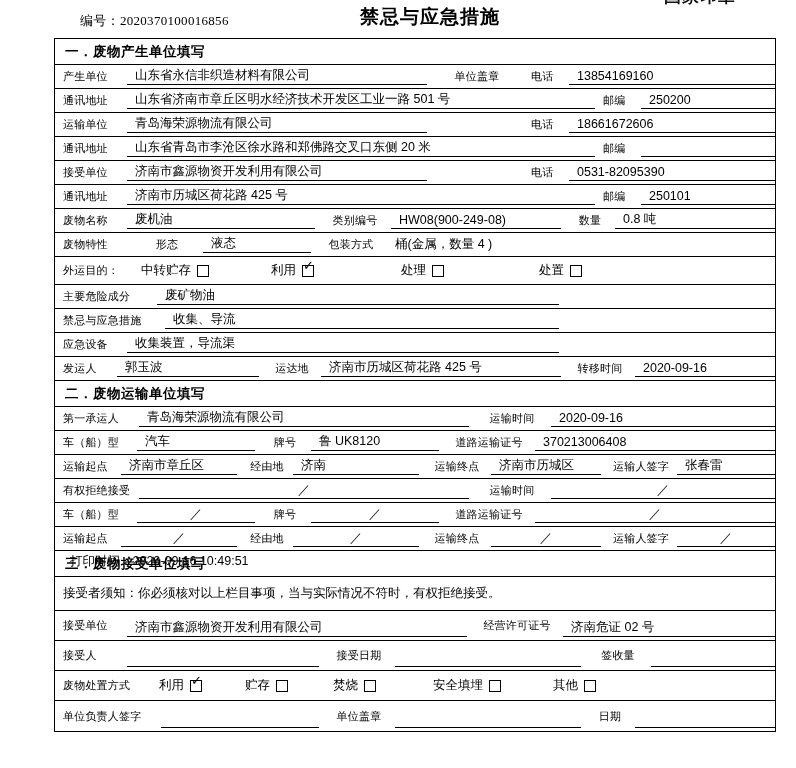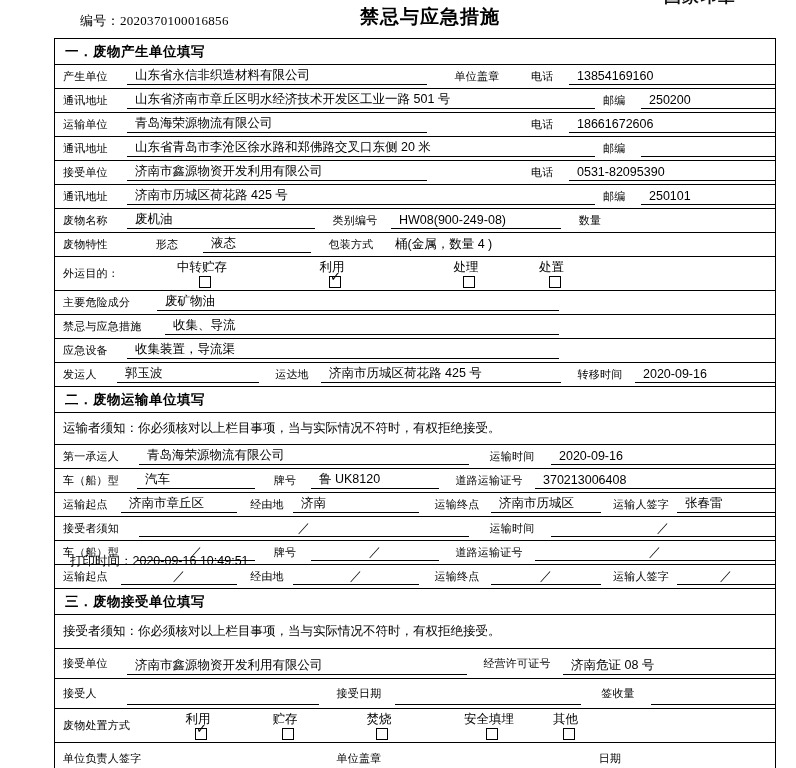--- a/index.html
+++ b/index.html
@@ -134,21 +134,20 @@
     top: -7px;
     font-size: 13px;
     line-height: 13px;
     font-family: "DejaVu Sans", sans-serif;
   }
   .optwrap {
     font-family: "Liberation Sans", sans-serif;
     font-size: 12.5px;
     display: flex;
     align-items: center;
-    flex-direction: column;
   }
   .footer {
     position: absolute;
     left: 38px;
     bottom: 6px;
     font-family: "Liberation Sans", sans-serif;
     font-size: 12.5px;
   }
   .slash {
     flex: 1;
@@ -224,20 +223,21 @@
       <div class="cell lbl fixed" style="width:46px">邮编</div>
       <div class="cell val">250101</div>
     </div>
 
     <div class="row">
       <div class="cell lbl fixed" style="width:72px">废物名称</div>
       <div class="cell val" style="flex:0 0 188px">废机油</div>
       <div class="cell lbl fixed" style="width:76px;justify-content:center">类别编号</div>
       <div class="cell val" style="flex:0 0 170px">HW08(900-249-08)</div>
       <div class="cell lbl fixed" style="width:54px;justify-content:center">数量</div>
+      <div class="cell val">0.8 吨</div>
     </div>
 
     <div class="row">
       <div class="cell lbl fixed" style="width:72px">废物特性</div>
       <div class="cell lbl fixed" style="width:76px;justify-content:center">形态</div>
       <div class="cell val" style="flex:0 0 108px">液态</div>
       <div class="cell lbl fixed" style="width:76px;justify-content:center">包装方式</div>
       <div class="cell val nb">桶(金属，数量 4 )</div>
     </div>
 
@@ -283,23 +283,20 @@
       <div class="cell lbl fixed" style="width:62px">发运人</div>
       <div class="cell val" style="flex:0 0 142px">郭玉波</div>
       <div class="cell lbl fixed" style="width:62px;justify-content:center">运达地</div>
       <div class="cell val" style="flex:0 0 240px">济南市历城区荷花路 425 号</div>
       <div class="cell lbl fixed" style="width:74px;justify-content:center">转移时间</div>
       <div class="cell val">2020-09-16</div>
     </div>
 
     <div class="row section-row">二．废物运输单位填写</div>
 
-    <div class="row" style="min-height:32px;align-items:center">
-      <div class="cell note">运输者须知：你必须核对以上栏目事项，当与实际情况不符时，有权拒绝接受。</div>
-    </div>
 
     <div class="row">
       <div class="cell lbl fixed" style="width:84px">第一承运人</div>
       <div class="cell val" style="flex:0 0 330px">青岛海荣源物流有限公司</div>
       <div class="cell lbl fixed" style="width:82px;justify-content:center">运输时间</div>
       <div class="cell val">2020-09-16</div>
     </div>
 
     <div class="row">
       <div class="cell lbl fixed" style="width:82px">车（船）型</div>
@@ -315,21 +312,21 @@
       <div class="cell val" style="flex:0 0 116px">济南市章丘区</div>
       <div class="cell lbl fixed" style="width:56px;justify-content:center">经由地</div>
       <div class="cell val" style="flex:0 0 126px">济南</div>
       <div class="cell lbl fixed" style="width:72px;justify-content:center">运输终点</div>
       <div class="cell val" style="flex:0 0 110px">济南市历城区</div>
       <div class="cell lbl fixed" style="width:76px;justify-content:center">运输人签字</div>
       <div class="cell val">张春雷</div>
     </div>
 
     <div class="row">
-      <div class="cell lbl fixed" style="width:84px">接受者须知</div>
+      <div class="cell lbl fixed" style="width:84px">有权拒绝接受</div>
       <div class="cell slash" style="flex:0 0 330px">／</div>
       <div class="cell lbl fixed" style="width:82px;justify-content:center">运输时间</div>
       <div class="cell slash">／</div>
     </div>
 
     <div class="row">
       <div class="cell lbl fixed" style="width:82px">车（船）型</div>
       <div class="cell slash" style="flex:0 0 118px">／</div>
       <div class="cell lbl fixed" style="width:56px;justify-content:center">牌号</div>
       <div class="cell slash" style="flex:0 0 128px">／</div>
@@ -351,21 +348,21 @@
     <div class="row section-row">三．废物接受单位填写</div>
 
     <div class="row" style="min-height:34px;align-items:center">
       <div class="cell note">接受者须知：你必须核对以上栏目事项，当与实际情况不符时，有权拒绝接受。</div>
     </div>
 
     <div class="row" style="min-height:30px">
       <div class="cell lbl fixed" style="width:72px">接受单位</div>
       <div class="cell val" style="flex:0 0 340px">济南市鑫源物资开发利用有限公司</div>
       <div class="cell lbl fixed" style="width:96px;justify-content:center">经营许可证号</div>
-      <div class="cell val">济南危证 08 号</div>
+      <div class="cell val">济南危证 02 号</div>
     </div>
 
     <div class="row" style="min-height:30px">
       <div class="cell lbl fixed" style="width:72px">接受人</div>
       <div class="cell val" style="flex:0 0 192px"></div>
       <div class="cell lbl fixed" style="width:76px;justify-content:center">接受日期</div>
       <div class="cell val" style="flex:0 0 186px"></div>
       <div class="cell lbl fixed" style="width:70px;justify-content:center">签收量</div>
       <div class="cell val"></div>
     </div>

